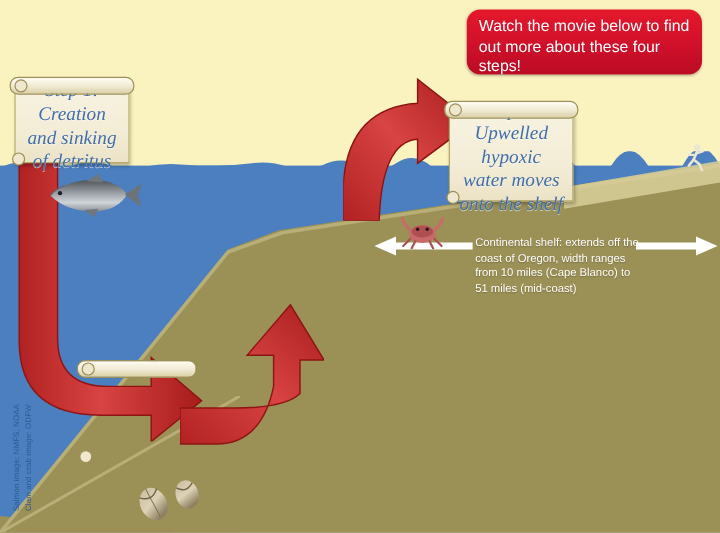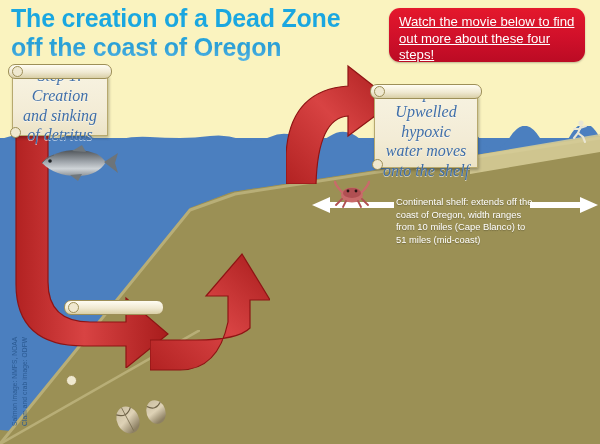--- a/index.html
+++ b/index.html
@@ -27,21 +27,21 @@
   }
   .title span{display:block;}
 
   
   .callout{
     position:absolute;left:389px;top:8px;width:196px;height:54px;
     background:linear-gradient(180deg,#e4182c 0%,#d0102a 55%,#bb0b24 100%);
     border-radius:11px;
     box-shadow:0 1px 2px rgba(0,0,0,.25);
     color:#ffffff;font-size:13.2px;line-height:1.26;
-    padding:6px 9px 0 10px;box-sizing:border-box;font-weight:400;text-decoration:underline;
+    padding:6px 9px 0 10px;box-sizing:border-box;font-weight:400;
   }
 
   
   .scroll{position:absolute;box-sizing:border-box;}
   .scroll .body{
     position:absolute;left:4px;right:4px;top:11px;bottom:4px;
     background:linear-gradient(180deg,#f7f2e0 0%,#f3ecd6 60%,#ece3c6 100%);
     border:1px solid #b7a96e;
     box-shadow:1px 2px 3px rgba(0,0,0,.28);
     display:flex;align-items:center;justify-content:center;
@@ -126,24 +126,20 @@
     <path d="M0,344 L190,110 L235,94 L600,38" fill="none" stroke="#b8ae77" stroke-width="3"></path>
 
     <path d="M470,56 L600,34 L600,52 L470,74 Z" fill="#d8cf9a" opacity=".85"></path>
   </svg>
 
   <svg style="position:absolute;left:0;top:330px;width:200px;height:114px" viewBox="0 0 200 114" preserveAspectRatio="none">
     <path d="M0,114 L200,0 L200,114 Z" fill="#9b9055"></path>
     <path d="M0,114 L200,0" fill="none" stroke="#b8ae77" stroke-width="2.5"></path>
   </svg>
 
-  <div class="title">
-    <span>The creation of a Dead Zone</span>
-    <span>off the coast of Oregon</span>
-  </div>
 
   <div class="callout" style="white-space: normal;">Watch the movie below to find out more about these four steps!</div>
 
   <svg id="red1" class="redarrow" viewBox="0 0 175 236">
     <defs>
       <linearGradient id="rg1" x1="0" y1="0" x2="1" y2="0">
         <stop offset="0%" stop-color="#b22222"></stop>
         <stop offset="45%" stop-color="#d84343"></stop>
         <stop offset="100%" stop-color="#a81c1c"></stop>
       </linearGradient>

